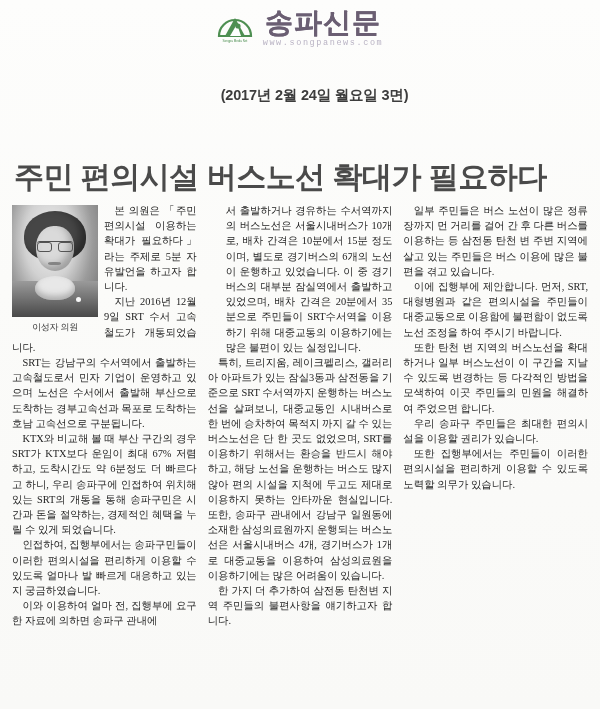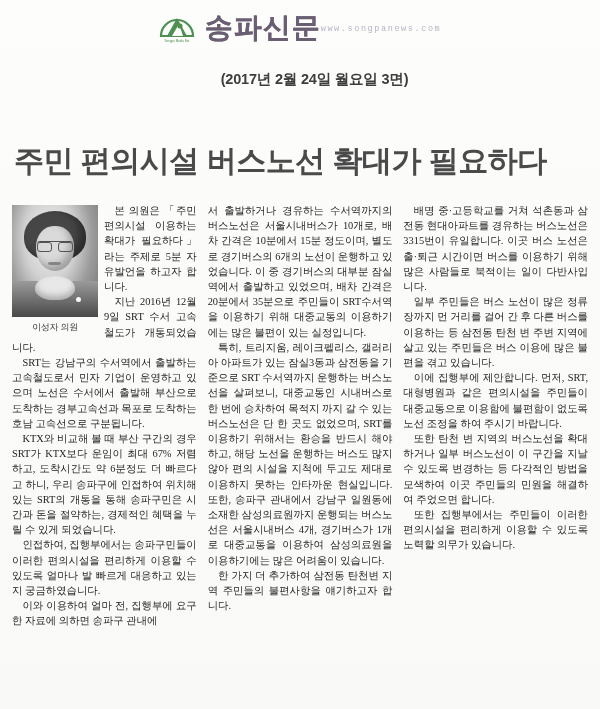--- a/index.html
+++ b/index.html
@@ -34,21 +34,21 @@
   }
   .logo-mark {
     width: 36px;
     height: 32px;
     position: relative;
     flex: 0 0 auto;
   }
   .logo-mark svg { display: block; }
   .logo-text-wrap {
     display: flex;
-    flex-direction: row;
+    flex-direction: column;
     align-items: center;
     line-height: 1;
   }
   .logo-title {
     font-family: "Liberation Sans", "DejaVu Sans", sans-serif;
     font-size: 28px;
     font-weight: 700;
     letter-spacing: 1px;
     color: #6b5f73;
     -webkit-text-stroke: 0.2px #6b5f73;
@@ -60,21 +60,21 @@
     letter-spacing: 1.6px;
     color: #b9b3c4;
   }
   
   .dateline {
     text-align: center;
     font-family: "Liberation Sans", "DejaVu Sans", sans-serif;
     font-size: 14.5px;
     font-weight: 700;
     color: #3d3d3d;
-    margin-top: 18px;
+    margin-top: 34px;
     letter-spacing: -0.2px;
     padding-left: 29px;
   }
   
   .headline {
     text-align: left;
     font-family: "Liberation Sans", "DejaVu Sans", sans-serif;
     font-size: 30px;
     font-weight: 700;
     color: #4a4a4a;
@@ -100,21 +100,21 @@
     text-align: justify;
     text-justify: inter-character;
     color: #232323;
     position: relative;
     word-break: break-all;
   }
   .col p {
     margin: 0;
     text-indent: 1em;
   }
-  .col p.noindent { text-indent: 0; }
+  .col p.noindent { text-indent: 0; margin-left: 18px; }
   
   .photo-block {
     float: left;
     width: 86px;
     margin: 2px 6px 1px 0;
   }
   .photo {
     width: 86px;
     height: 112px;
     background:
@@ -244,21 +244,21 @@
       <p>이와 이용하여 얼마 전, 집행부에 요구한 자료에 의하면 송파구 관내에</p>
     </div>
 
     <div class="col">
       <p class="noindent">서 출발하거나 경유하는 수서역까지의 버스노선은 서울시내버스가 10개로, 배차 간격은 10분에서 15분 정도이며, 별도로 경기버스의 6개의 노선이 운행하고 있었습니다. 이 중 경기버스의 대부분 잠실역에서 출발하고 있었으며, 배차 간격은 20분에서 35분으로 주민들이 SRT수서역을 이용하기 위해 대중교통의 이용하기에는 많은 불편이 있는 실정입니다.</p>
       <p>특히, 트리지움, 레이크펠리스, 갤러리아 아파트가 있는 잠실3동과 삼전동을 기준으로 SRT 수서역까지 운행하는 버스노선을 살펴보니, 대중교통인 시내버스로 한 번에 승차하여 목적지 까지 갈 수 있는 버스노선은 단 한 곳도 없었으며, SRT를 이용하기 위해서는 환승을 반드시 해야 하고, 해당 노선을 운행하는 버스도 많지 않아 편의 시설을 지척에 두고도 제대로 이용하지 못하는 안타까운 현실입니다. 또한, 송파구 관내에서 강남구 일원동에 소재한 삼성의료원까지 운행되는 버스노선은 서울시내버스 4개, 경기버스가 1개로 대중교통을 이용하여 삼성의료원을 이용하기에는 많은 어려움이 있습니다.</p>
       <p>한 가지 더 추가하여 삼전동 탄천변 지역 주민들의 불편사항을 얘기하고자 합니다.</p>
     </div>
 
     <div class="col">
-      <p>배명 중·고등학교를 거쳐 석촌동과 삼전동 현대아파트를 경유하는 버스노선은 3315번이 유일합니다. 이곳 버스 노선은 출·퇴근 시간이면 버스를 이용하기 위해 많은 사람들로 북적이는 일이 다반사입니다.</p>
       <p>일부 주민들은 버스 노선이 많은 정류장까지 먼 거리를 걸어 간 후 다른 버스를 이용하는 등 삼전동 탄천 변 주변 지역에 살고 있는 주민들은 버스 이용에 많은 불편을 겪고 있습니다.</p>
       <p>이에 집행부에 제안합니다. 먼저, SRT, 대형병원과 같은 편의시설을 주민들이 대중교통으로 이용함에 불편함이 없도록 노선 조정을 하여 주시기 바랍니다.</p>
       <p>또한 탄천 변 지역의 버스노선을 확대하거나 일부 버스노선이 이 구간을 지날 수 있도록 변경하는 등 다각적인 방법을 모색하여 이곳 주민들의 민원을 해결하여 주었으면 합니다.</p>
+      <p>우리 송파구 주민들은 최대한 편의시설을 이용할 권리가 있습니다.</p>
       <p>또한 집행부에서는 주민들이 이러한 편의시설을 편리하게 이용할 수 있도록 노력할 의무가 있습니다.</p>
     </div>
 
   </div>
 </div>
 
 </body></html>

